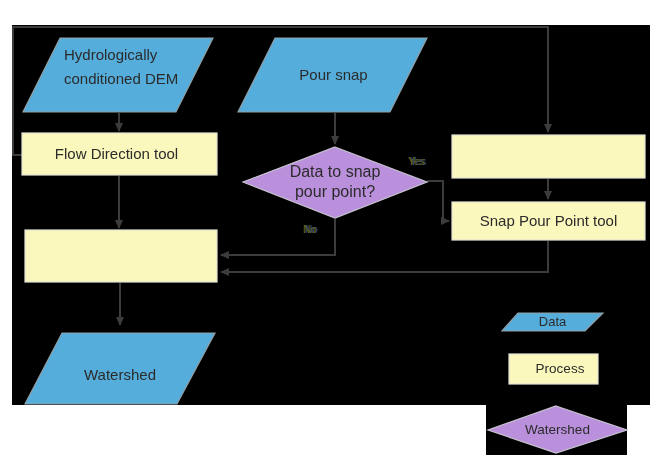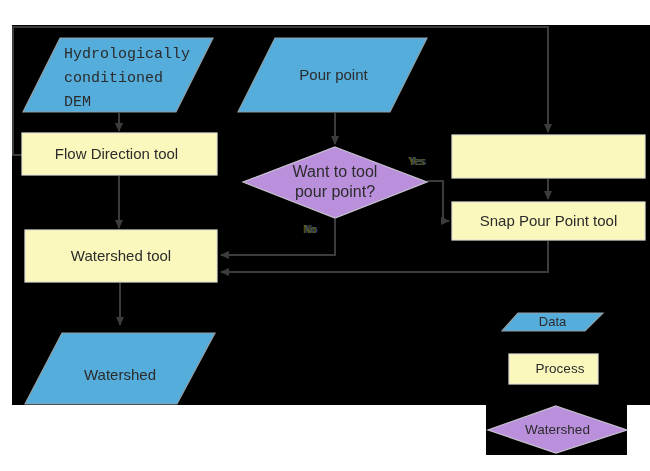--- a/index.html
+++ b/index.html
@@ -13,21 +13,21 @@
   svg.diagram{position:absolute;left:0;top:0;}
   .edge{fill:none;stroke:#3c3c3c;stroke-width:2;}
   .shape{stroke-width:1.2;}
   .shape-data{stroke:#8f9fa8;}
   .shape-process{stroke:#e4e3d6;}
   .shape-decision{stroke:#c9c4d2;}
   .label{
     position:absolute;display:flex;align-items:center;justify-content:center;
     text-align:center;font-size:15px;line-height:18px;color:#2b2b2b;
   }
-  .label-left{display:block;text-align:left;line-height:24px;font-family:Liberation Mono, monospace;}
+  .label-left{display:block;text-align:left;line-height:24px;}
   .label-diamond{font-size:16px;line-height:20px;}
   .label-legend{font-size:13px;}
   .label-legend-lg{font-size:13.5px;}
   .edge-tag{
     position:absolute;font-size:10px;line-height:12px;
     color:#55551f;text-shadow:1px 0 0 #2e4d8f,-1px 0 0 #6b6b24;
   }
 </style>
 </head>
 <body>
@@ -62,25 +62,24 @@
     <polygon class="shape shape-decision" points="335,147 427,182 335,218 243,182" fill="#BA90DC"></polygon>
     <rect class="shape shape-process" x="25" y="230" width="192" height="52" fill="#FAF8BC"></rect>
     <polygon class="shape shape-data" points="62,333 215,333 177,404 25,404" fill="#55ADDB"></polygon>
 
     <polygon class="shape shape-data" points="518,313 603,313 585,331 502,331" fill="#55ADDB"></polygon>
     <rect class="shape shape-process" x="509" y="354" width="89" height="30" fill="#FAF8BC"></rect>
     <polygon class="shape shape-decision" points="556,406 627,430 556,453 488,430" fill="#BA90DC"></polygon>
   </svg>
 
   <div class="label label-left" style="left:64px;top:43px;width:130px;">Hydrologically conditioned DEM</div>
-  <div class="label" style="left:240px;top:38px;width:187px;height:74px;">Pour point</div>
+  <div class="label" style="left:240px;top:38px;width:187px;height:74px;">Pour snap</div>
   <div class="label" style="left:22px;top:133px;width:189px;height:42px;">Flow Direction tool</div>
   <div class="label" style="left:452px;top:202px;width:193px;height:38px;">Snap Pour Point tool</div>
-  <div class="label label-diamond" style="left:280px;top:146px;width:110px;height:72px;">Want to tool pour point?</div>
-  <div class="label" style="left:25px;top:230px;width:192px;height:52px;">Watershed tool</div>
+  <div class="label label-diamond" style="left:280px;top:146px;width:110px;height:72px;">Data to snap pour point?</div>
   <div class="label" style="left:25px;top:333px;width:190px;height:84px;">Watershed</div>
 
   <span class="edge-tag" style="left:409px;top:156px;">Yes</span>
   <span class="edge-tag" style="left:304px;top:224px;">No</span>
 
   <div class="label label-legend" style="left:502px;top:313px;width:101px;height:18px;">Data</div>
   <div class="label label-legend-lg" style="left:509px;top:354px;width:102px;height:30px;">Process</div>
   <div class="label label-legend-lg" style="left:488px;top:406px;width:139px;height:47px;">Watershed</div>
 
 </div>

